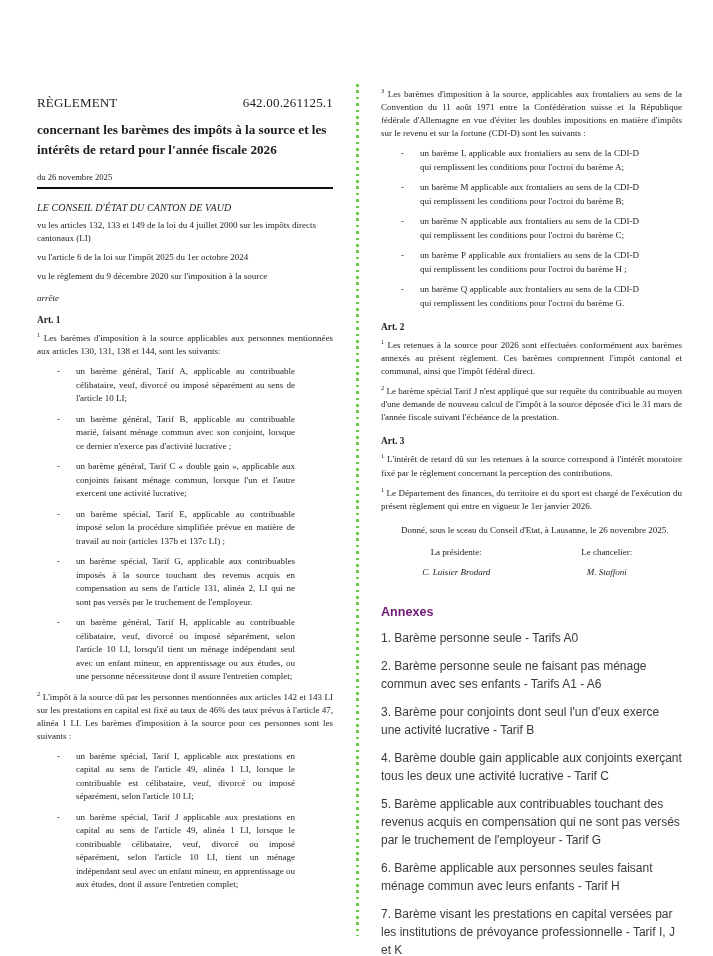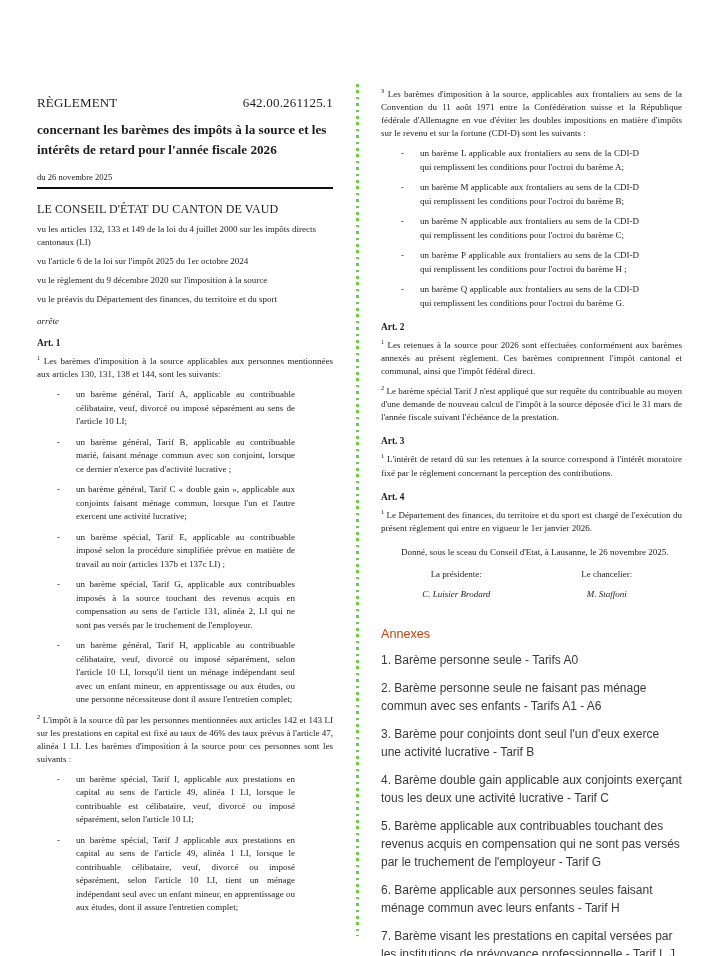--- a/index.html
+++ b/index.html
@@ -13,43 +13,43 @@
   }
   .col { position:absolute; top:0; }
   .col.left  { left:37px;  width:296px; top:95px; }
   .col.right { left:381px; width:301px; top:88px; }
 
   .hrow { display:flex; justify-content:space-between; align-items:baseline; }
   .doctype, .docnum { font-weight:normal; font-size:13px; letter-spacing:.2px; }
   .title { font-weight:bold; font-size:13.2px; line-height:1.55; margin-top:9px; }
   .date  { font-size:8.6px; margin-top:11px; }
   .rule  { border:none; border-top:2.6px solid #101010; margin:5px 0 0 0; }
-  .authority { font-size:12px; margin:13px 0 4px 0; letter-spacing:.1px; }
+  .authority { font-size:10px; margin:13px 0 4px 0; letter-spacing:.1px;font-style:italic; }
 
   p { margin:0; }
   .recital { font-size:9px; line-height:1.45; margin-top:6px; }
   .arrete  { font-size:9px; font-style:italic; margin-top:10px; }
   .arthead { font-weight:bold; font-size:9.4px; margin-top:12px; }
   .para    { font-size:9px; line-height:1.45; text-align:justify; margin-top:7px; }
   sup.fnm  { font-size:6.4px; line-height:0; }
 
   .titem { display:flex; margin:7px 0 0 20px; width:238px; }
   .titem .dash { width:19px; flex:0 0 19px; font-size:9px; line-height:1.5; }
   .titem .dash::before { content:"-"; }
   .titem .itext { flex:1; font-size:9px; line-height:1.5; text-align:justify; }
 
   .done { font-size:9px; line-height:1.45; margin-top:11px;margin-left:20px; }
   .sigrow { display:flex; margin-top:10px; }
   .sig { flex:1; text-align:center; font-size:9px; }
   .siglabel { font-size:9px; }
   .signame  { font-style:italic; margin-top:10px; font-size:9px; }
 
   .annexhead {
-    font-family:"Liberation Sans", sans-serif; font-weight:normal;
-    font-size:12.6px; color:#c2410c; margin-top:28px;
+    font-family:"Liberation Sans", sans-serif; font-weight:bold;
+    font-size:12.6px; color:#701a75; margin-top:28px;
   }
   .annex {
     font-family:"Liberation Sans", sans-serif; font-size:12px;
     line-height:1.5; color:#3a3a3a; margin-top:10px;
   }
 </style>
 </head>
 <body>
 
 <div class="page">
@@ -66,21 +66,20 @@
     <div class="title">concernant les barèmes des impôts à la source et les intérêts de retard pour l'année fiscale 2026</div>
     <div class="date">du 26 novembre 2025</div>
     <div class="rule"></div>
 
     <div class="authority">LE CONSEIL D'ÉTAT DU CANTON DE VAUD</div>
 
     <div>
         <p class="recital">vu les articles 132, 133 et 149 de la loi du 4 juillet 2000 sur les impôts directs cantonaux (LI)</p>
         <p class="recital">vu l'article 6 de la loi sur l'impôt 2025 du 1er octobre 2024</p>
         <p class="recital">vu le règlement du 9 décembre 2020 sur l'imposition à la source</p>
-        <p class="recital">vu le préavis du Département des finances, du territoire et du sport</p>
       </div>
 
     <p class="arrete">arrête</p>
 
     <p class="arthead">Art. 1</p>
 
     <p class="para"><sup class="fnm">1</sup> <span>Les barèmes d'imposition à la source applicables aux personnes mentionnées aux articles 130, 131, 138 et 144, sont les suivants:</span></p>
 
     <div>
         <div class="titem">
@@ -155,21 +154,20 @@
     <div>
         <p class="para"><sup class="fnm">1</sup> <span>Les retenues à la source pour 2026 sont effectuées conformément aux barèmes annexés au présent règlement. Ces barèmes comprennent l'impôt cantonal et communal, ainsi que l'impôt fédéral direct.</span></p>
         <p class="para"><sup class="fnm">2</sup> <span>Le barème spécial Tarif J n'est appliqué que sur requête du contribuable au moyen d'une demande de nouveau calcul de l'impôt à la source déposée d'ici le 31 mars de l'année fiscale suivant l'échéance de la prestation.</span></p>
       </div>
 
     <p class="arthead">Art. 3</p>
     <div>
         <p class="para"><sup class="fnm">1</sup> <span>L'intérêt de retard dû sur les retenues à la source correspond à l'intérêt moratoire fixé par le règlement concernant la perception des contributions.</span></p>
       </div>
 
-    <p class="arthead">Art. 4</p>
     <div>
         <p class="para"><sup class="fnm">1</sup> <span>Le Département des finances, du territoire et du sport est chargé de l'exécution du présent règlement qui entre en vigueur le 1er janvier 2026.</span></p>
       </div>
 
     <p class="done">Donné, sous le sceau du Conseil d'Etat, à Lausanne, le  26 novembre 2025.</p>
 
     <div class="sigrow">
       <div class="sig">
         <div class="siglabel">La présidente:</div>
         <div class="signame">C. Luisier Brodard</div>

